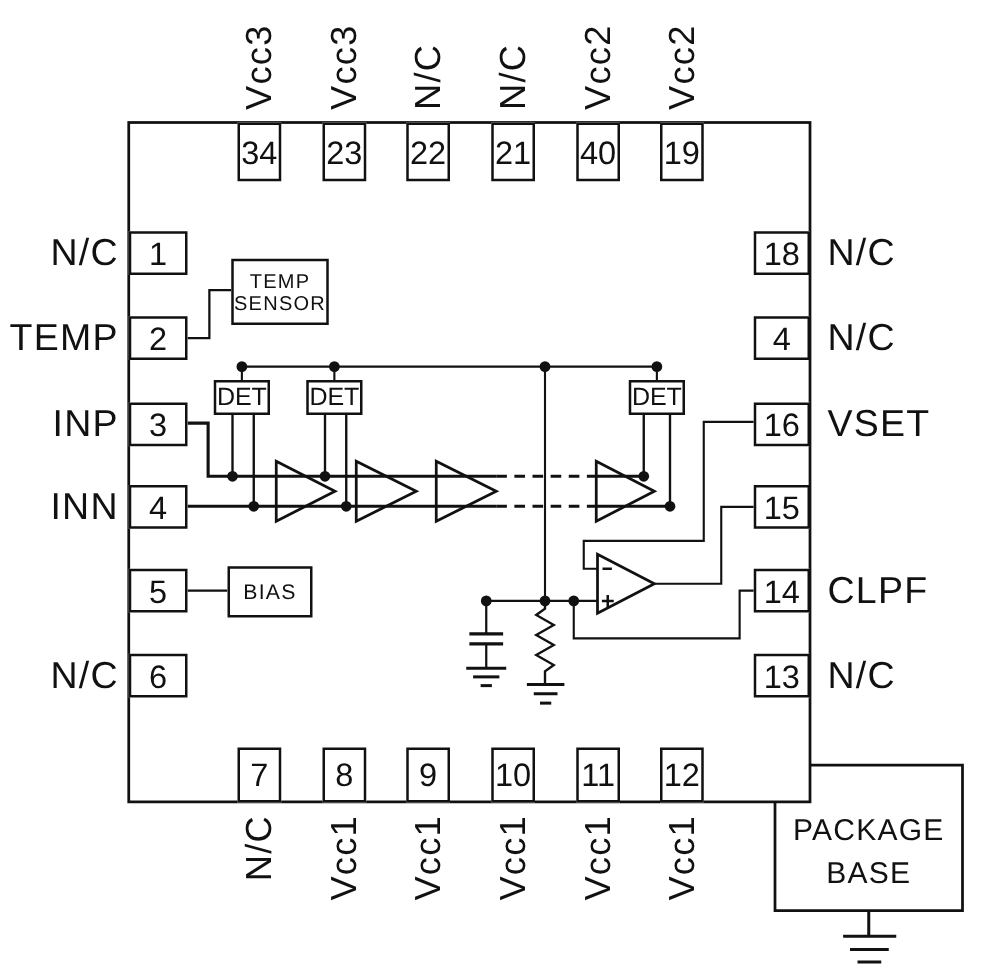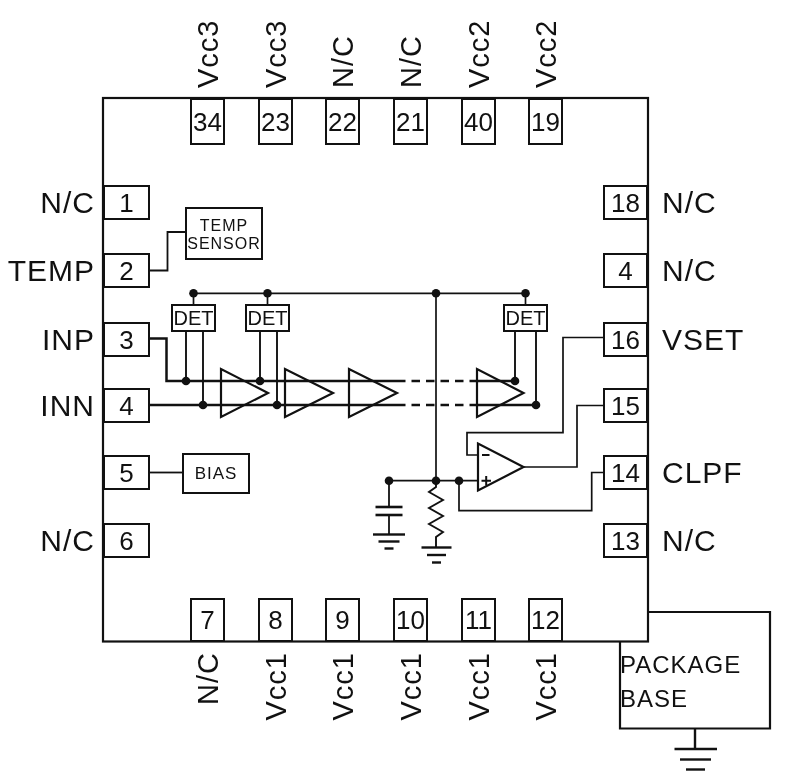--- a/index.html
+++ b/index.html
@@ -26,21 +26,21 @@
   .hll{left:0;width:95px;text-align:right;}
   .hlr{left:662px;width:136px;text-align:left;}
   .blockbox{
     position:absolute;box-sizing:border-box;border:2px solid #111;background:#fff;
     text-align:center;color:#111;z-index:2;
   }
   .tempsensor{left:185px;top:207px;width:78px;height:53px;font-size:16px;line-height:18px;padding-top:8px;letter-spacing:1px;}
   .detbox{top:304px;width:45px;height:28px;font-size:20px;line-height:24px;}
   .biasbox{left:182px;top:453px;width:68px;height:41px;font-size:17px;line-height:37px;letter-spacing:1px;}
   .pkgtext{
-    position:absolute;left:620px;top:648px;width:150px;text-align:left;
+    position:absolute;left:620px;top:648px;width:150px;text-align:center;
     font-size:24px;line-height:34px;z-index:2;letter-spacing:1px;
   }
 </style>
 </head>
 <body>
 
 <div id="stage">
 
   <svg id="wires" width="798" height="772" viewBox="0 0 798 772">
     <g stroke="#111" fill="none">

